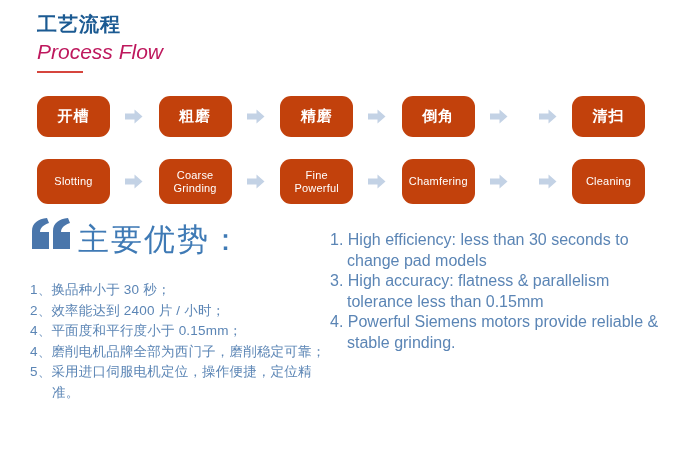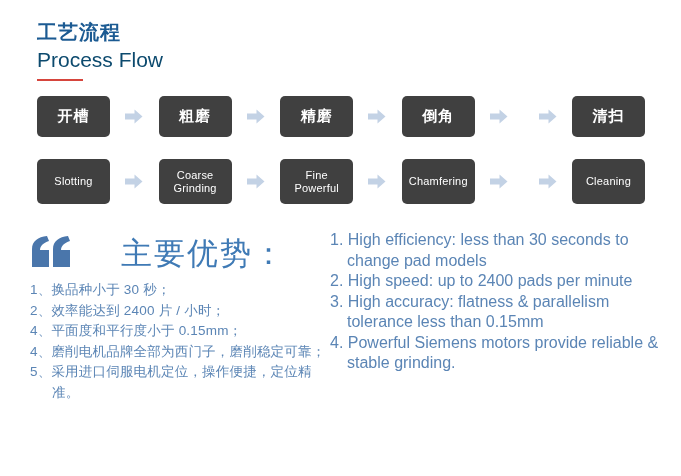--- a/index.html
+++ b/index.html
@@ -13,37 +13,38 @@
     overflow: hidden;
     font-family: "Liberation Sans", sans-serif;
     position: relative;
     -webkit-font-smoothing: antialiased;
   }
 
   
   .header {
     position: absolute;
     left: 37px;
-    top: 20px;
+    top: 12px;
   }
   .header-cn {
     font-size: 20px;
     font-weight: bold;
     color: #1b5a92;
     letter-spacing: 1px;
     line-height: 25px;
     white-space: nowrap;
   }
   .header-en {
     font-size: 21px;
-    color: #0c4a6e;
+    color: #be185d;
     line-height: 27px;
     margin-top: 1px;
     white-space: nowrap;
     font-weight: normal;
+    font-style: italic;
   }
   .header-rule {
     width: 46px;
     height: 2px;
     background: #d6453d;
     margin-top: 6px;
   }
 
   
   .flow {
@@ -56,22 +57,22 @@
     display: flex;
     align-items: stretch;
     width: 100%;
   }
   .flow-row.row-cn { height: 41px; }
   .flow-row.row-en { height: 45px; margin-top: 22px; }
 
   .flow-box {
     flex: 0 0 73px;
     width: 73px;
-    background: #404040;
-    border-radius: 5px;
+    background: #c2410c;
+    border-radius: 11px;
     color: #ffffff;
     display: flex;
     align-items: center;
     justify-content: center;
     text-align: center;
     box-sizing: border-box;
     padding: 0 2px;
   }
   .row-cn .flow-box {
     font-size: 15px;
@@ -106,23 +107,22 @@
   }
   .adv-en {
     position: absolute;
     left: 330px;
     top: 222px;
     width: 345px;
   }
 
   .adv-head-cn {
     display: flex;
-    align-items: flex-end;
+    align-items: flex-start;
     height: 50px;
-    gap: 43px;
   }
   .quote-mark {
     display: inline-block;
     margin-right: 6px;
     margin-top: -4px;
   }
   .adv-title-cn {
     font-size: 31px;
     color: #3f7ab5;
     letter-spacing: 2px;
@@ -257,17 +257,16 @@
     <li>2、效率能达到 2400 片 / 小时；</li>
     <li>4、平面度和平行度小于 0.15mm；</li>
     <li>4、磨削电机品牌全部为西门子，磨削稳定可靠；</li>
     <li>5、采用进口伺服电机定位，操作便捷，定位精准。</li>
   </ul>
 </div>
 
 <div class="adv-en">
   <ul class="adv-list en">
     <li>1. High efficiency: less than 30 seconds to change pad models</li>
-    <li>2. High speed: up to 2400 pads per minute</li>
     <li>3. High accuracy: flatness &amp; parallelism tolerance less than 0.15mm</li>
     <li>4. Powerful Siemens motors provide reliable &amp; stable grinding.</li>
   </ul>
 </div>
 
 </body></html>

